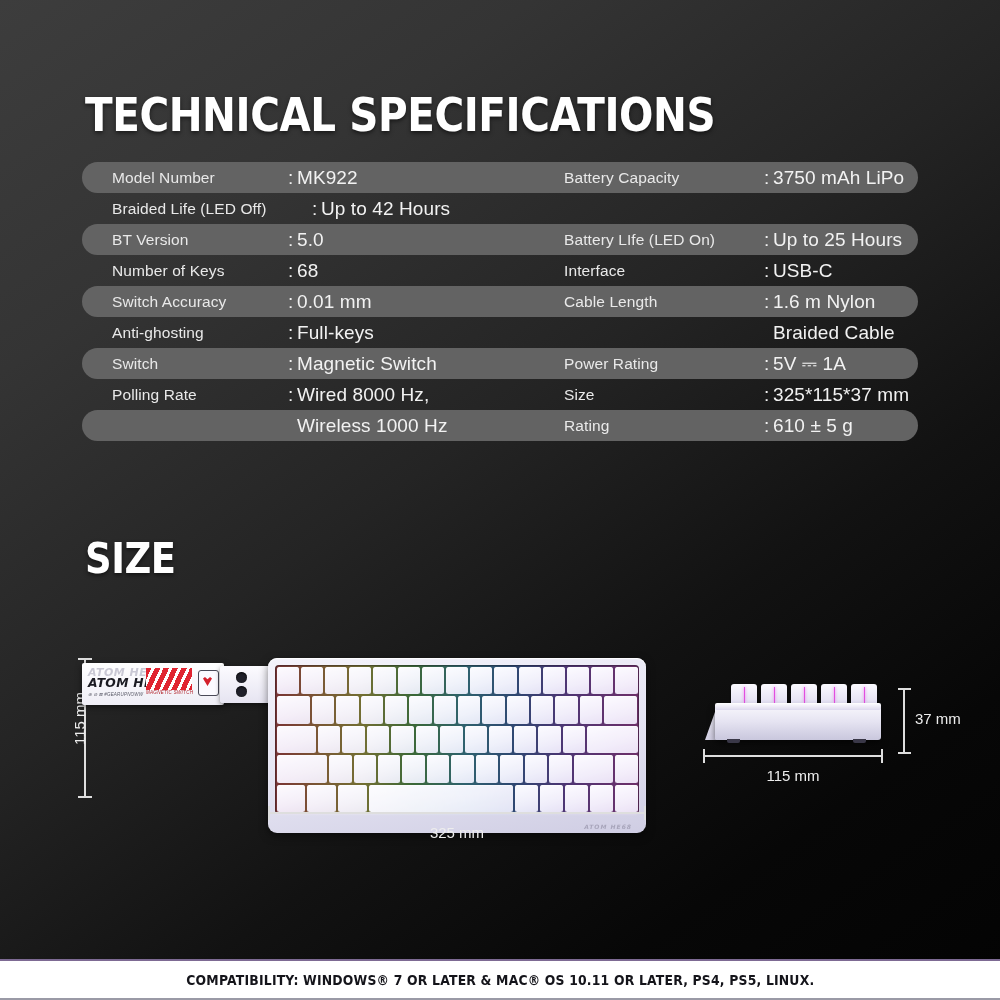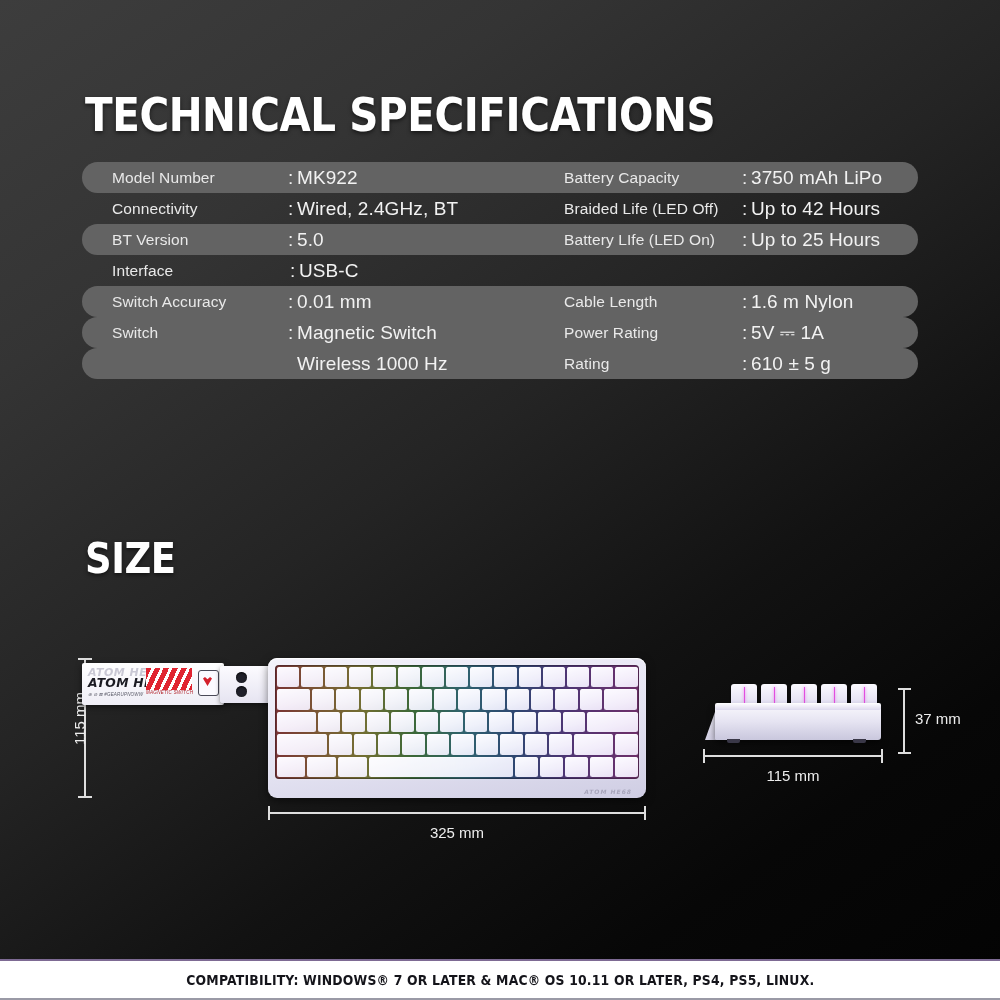--- a/index.html
+++ b/index.html
@@ -49,21 +49,21 @@
   .spec-row.striped {
     background: #636363;
     border-radius: 16px;
   }
   .cell {
     display: flex;
     align-items: center;
     height: 100%;
   }
   .cell-left  { width: 452px; display:flex; }
-  .cell-right { width: 384px; display:flex; }
+  .cell-right { width: 384px; display:flex;gap:22px; }
   .lbl {
     color: #e9e9e9;
     font-size: 15.5px;
     padding-left: 30px;
     white-space: nowrap;
     letter-spacing: 0.1px;
   }
   .cell-left  .lbl { width: 176px; }
   .cell-right .lbl { width: 178px; }
   .val {
@@ -114,21 +114,21 @@
   #dim-h-side .cap.l { left: 0; } #dim-h-side .cap.r { left: 178px; }
   #dim-h-side .txt { position: absolute; left: 0; top: 12px; width: 180px; text-align: center; color: #ededed; font-size: 15px; }
 
   #dim-v-right { position: absolute; left: 898px; top: 88px; width: 60px; height: 66px; }
   #dim-v-right .line { position: absolute; left: 5px; top: 0; width: 2px; height: 66px; background: #dedede; }
   #dim-v-right .cap { position: absolute; left: 0; width: 13px; height: 2px; background: #dedede; }
   #dim-v-right .cap.top { top: 0; } #dim-v-right .cap.bot { top: 64px; }
   #dim-v-right .txt { position: absolute; left: 17px; top: 22px; color: #ededed; font-size: 15px; white-space: nowrap; }
 
   
-  #kb-top { position: absolute; left: 268px; top: 58px; width: 378px; height: 140px; font-style: italic; }
+  #kb-top { position: absolute; left: 268px; top: 58px; width: 378px; height: 175px; font-style: italic; }
   #kb-body {
     position: absolute; inset: 0;
     background: linear-gradient(170deg, #f4f3fb 0%, #e4e3f2 55%, #cfcde3 100%);
     border-radius: 9px;
     box-shadow: 0 3px 8px rgba(0,0,0,0.5), inset 0 1px 1px rgba(255,255,255,0.9);
   }
   #kb-plate {
     position: absolute; left: 7px; top: 7px; right: 7px; bottom: 19px;
     background: #0d0b12;
     border-radius: 4px;
@@ -310,63 +310,83 @@
         <div class="cell cell-left">
           <div class="lbl">Model Number</div>
           <div class="val"><span class="colon">:</span><span>MK922</span></div>
         </div>
         <div class="cell cell-right">
           <div class="lbl">Battery Capacity</div>
           <div class="val"><span class="colon">:</span><span>3750 mAh LiPo</span></div>
         </div>
       </div>
       <div class="spec-row">
-        <div class="cell cell-left">
-          <div class="lbl">Connectivity</div>
-          <div class="val"><span class="colon">:</span><span>Wired, 2.4GHz, BT</span></div>
-        </div>
         <div class="cell cell-right">
           <div class="lbl">Braided Life (LED Off)</div>
           <div class="val"><span class="colon">:</span><span>Up to 42 Hours</span></div>
         </div>
       </div>
       <div class="spec-row striped">
         <div class="cell cell-left">
           <div class="lbl">BT Version</div>
           <div class="val"><span class="colon">:</span><span>5.0</span></div>
         </div>
         <div class="cell cell-right">
           <div class="lbl">Battery LIfe (LED On)</div>
           <div class="val"><span class="colon">:</span><span>Up to 25 Hours</span></div>
         </div>
       </div>
       <div class="spec-row">
+        <div class="cell cell-left">
+          <div class="lbl">Number of Keys</div>
+          <div class="val"><span class="colon">:</span><span>68</span></div>
+        </div>
         <div class="cell cell-right">
           <div class="lbl">Interface</div>
           <div class="val"><span class="colon">:</span><span>USB-C</span></div>
         </div>
       </div>
       <div class="spec-row striped">
         <div class="cell cell-left">
           <div class="lbl">Switch Accuracy</div>
           <div class="val"><span class="colon">:</span><span>0.01 mm</span></div>
         </div>
         <div class="cell cell-right">
           <div class="lbl">Cable Length</div>
           <div class="val"><span class="colon">:</span><span>1.6 m Nylon</span></div>
         </div>
       </div>
+      <div class="spec-row">
+        <div class="cell cell-left">
+          <div class="lbl">Anti-ghosting</div>
+          <div class="val"><span class="colon">:</span><span>Full-keys</span></div>
+        </div>
+        <div class="cell cell-right">
+          <div class="lbl"></div>
+          <div class="val nocolon"><span>Braided Cable</span></div>
+        </div>
+      </div>
       <div class="spec-row striped">
         <div class="cell cell-left">
           <div class="lbl">Switch</div>
           <div class="val"><span class="colon">:</span><span>Magnetic Switch</span></div>
         </div>
         <div class="cell cell-right">
           <div class="lbl">Power Rating</div>
           <div class="val"><span class="colon">:</span><span>5V ⎓ 1A</span></div>
+        </div>
+      </div>
+      <div class="spec-row">
+        <div class="cell cell-left">
+          <div class="lbl">Polling Rate</div>
+          <div class="val"><span class="colon">:</span><span>Wired 8000 Hz,</span></div>
+        </div>
+        <div class="cell cell-right">
+          <div class="lbl">Size</div>
+          <div class="val"><span class="colon">:</span><span>325*115*37 mm</span></div>
         </div>
       </div>
       <div class="spec-row striped">
         <div class="cell cell-left">
           <div class="lbl"></div>
           <div class="val nocolon"><span>Wireless 1000 Hz</span></div>
         </div>
         <div class="cell cell-right">
           <div class="lbl">Rating</div>
           <div class="val"><span class="colon">:</span><span>610 ± 5 g</span></div>

